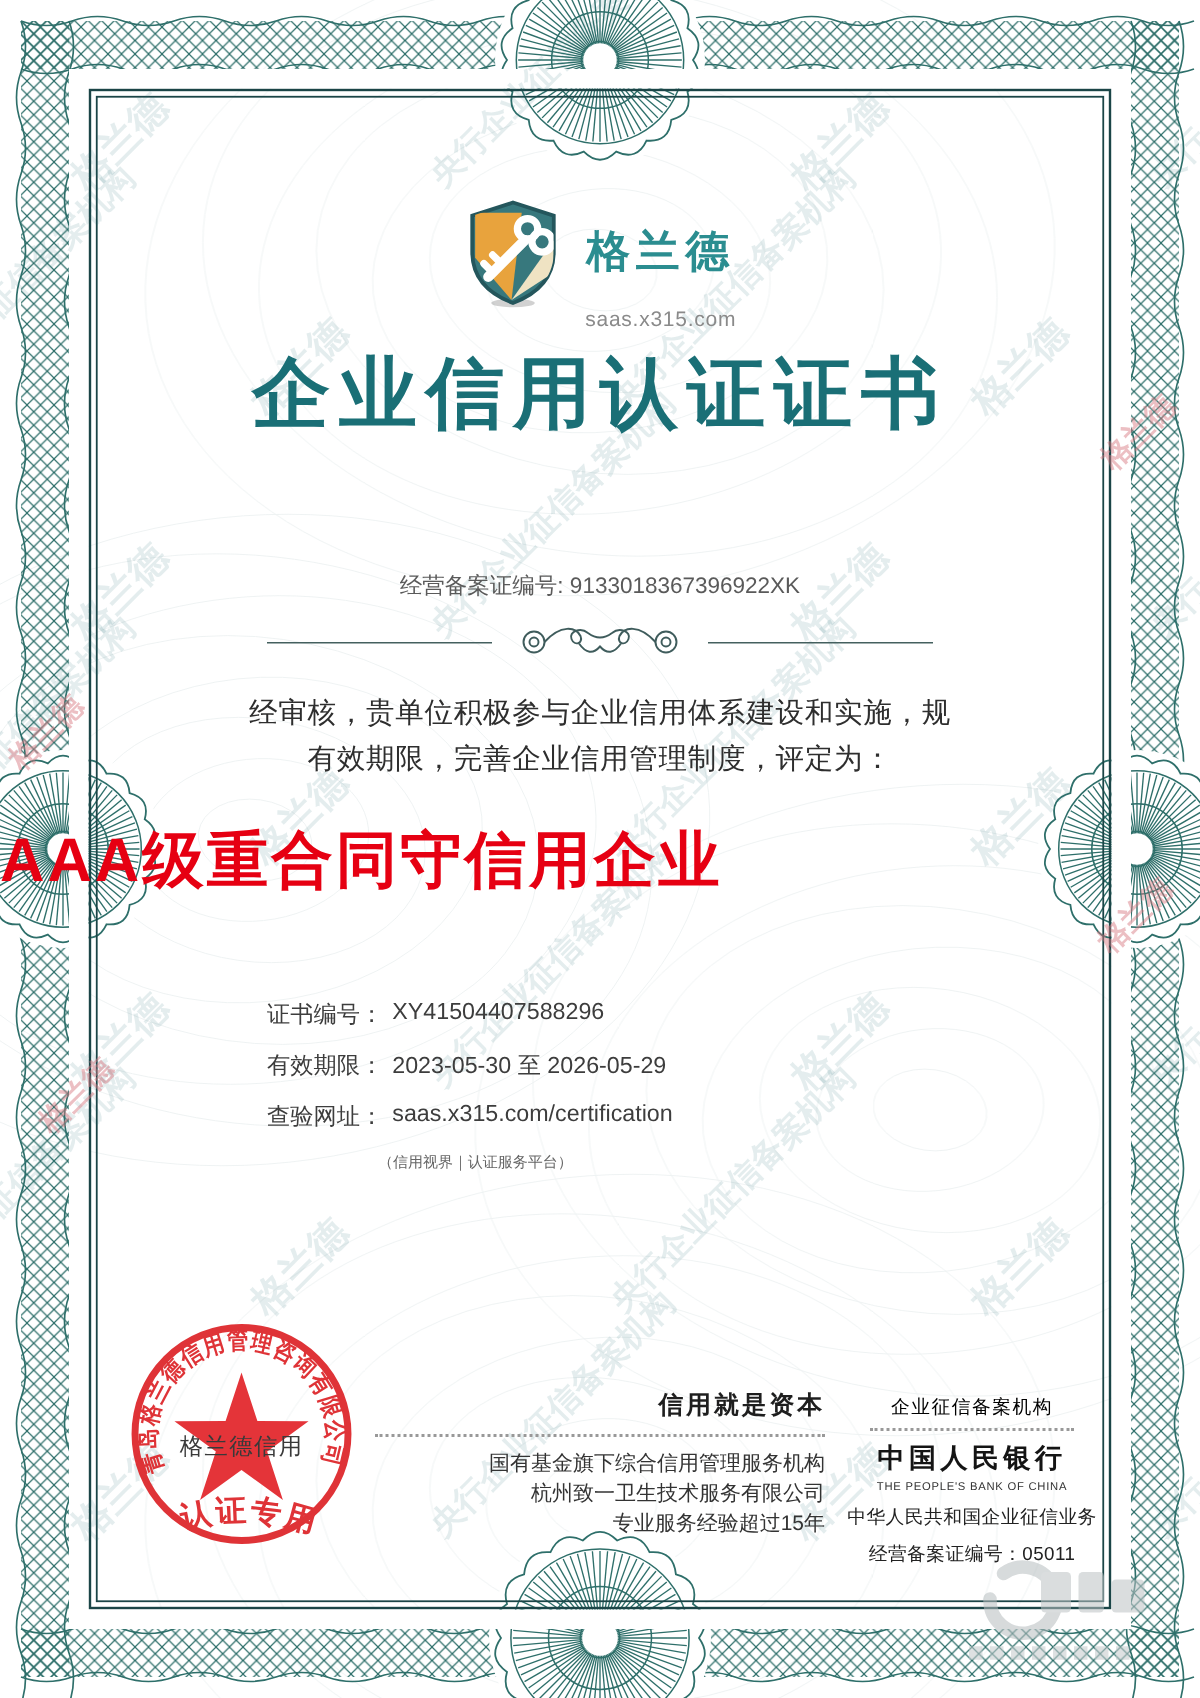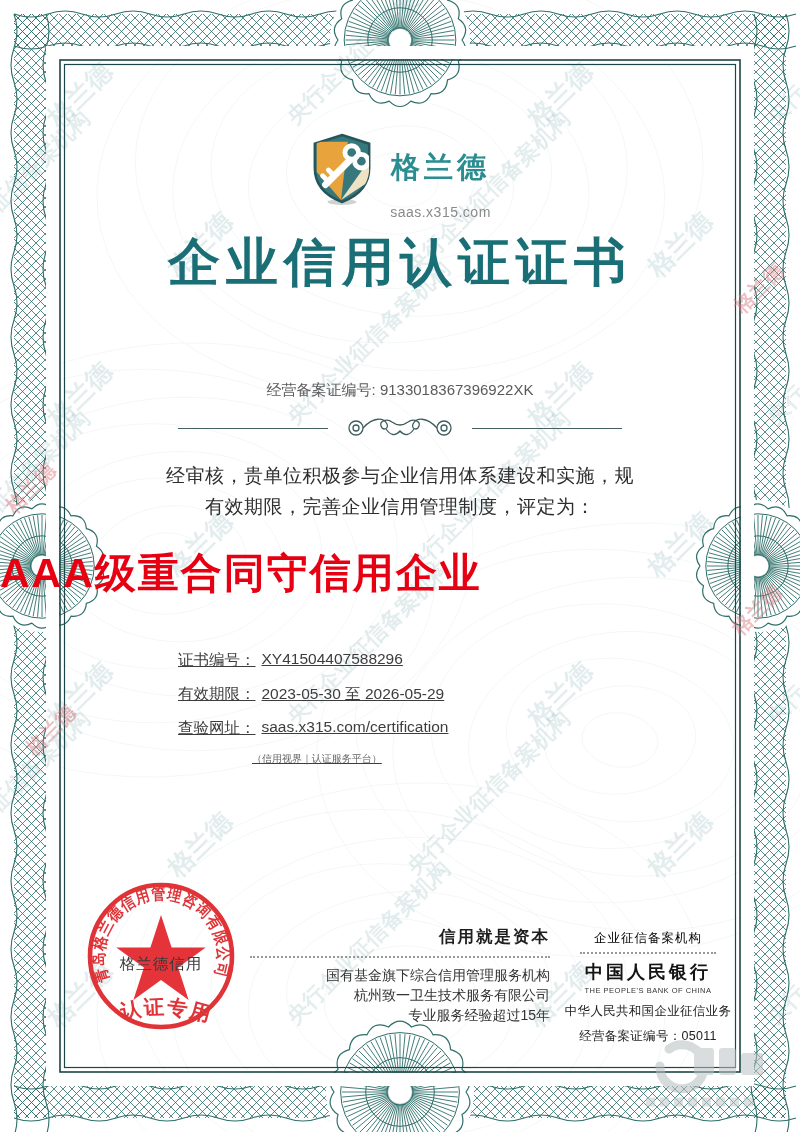--- a/index.html
+++ b/index.html
@@ -29,21 +29,21 @@
   .code{top:381px;width:100%;text-align:center;font-size:15px;color:#5a5a5a;}
 
   .divider{top:412px;width:100%;display:flex;justify-content:center;align-items:center;gap:12px;}
   .dline{width:150px;height:0;border-top:1.3px solid #44605f;}
 
   .body-text{top:460px;width:100%;text-align:center;font-size:19px;line-height:31px;
              color:#2e2e2e;letter-spacing:.5px;}
   .award{top:546px;width:100%;text-align:left;font-size:41px;font-weight:bold;
          color:var(--red);letter-spacing:2px;}
 
-  .details{left:178px;top:650px;font-size:15.5px;color:#3d3d3d;text-decoration:underline;}
+  .details{left:178px;top:666px;font-size:15.5px;color:#3d3d3d;}
   .details .row{display:flex;margin-bottom:13px;}
   .details .lbl{margin-right:6px;}
   .details .note{color:#666;font-size:10px;padding-left:74px;margin-top:1px;}
 
   .fc{left:250px;top:926px;width:300px;text-align:right;}
   .fc-title{font-size:16.5px;font-weight:bold;color:#1e1e1e;letter-spacing:2px;}
   .fc-dots{margin:8px 0 7px 0;border-top:2px dotted #999;}
   .fc-line{font-size:14px;color:#333;line-height:20px;}
 
   .fr{left:562px;top:930px;width:172px;text-align:center;}

